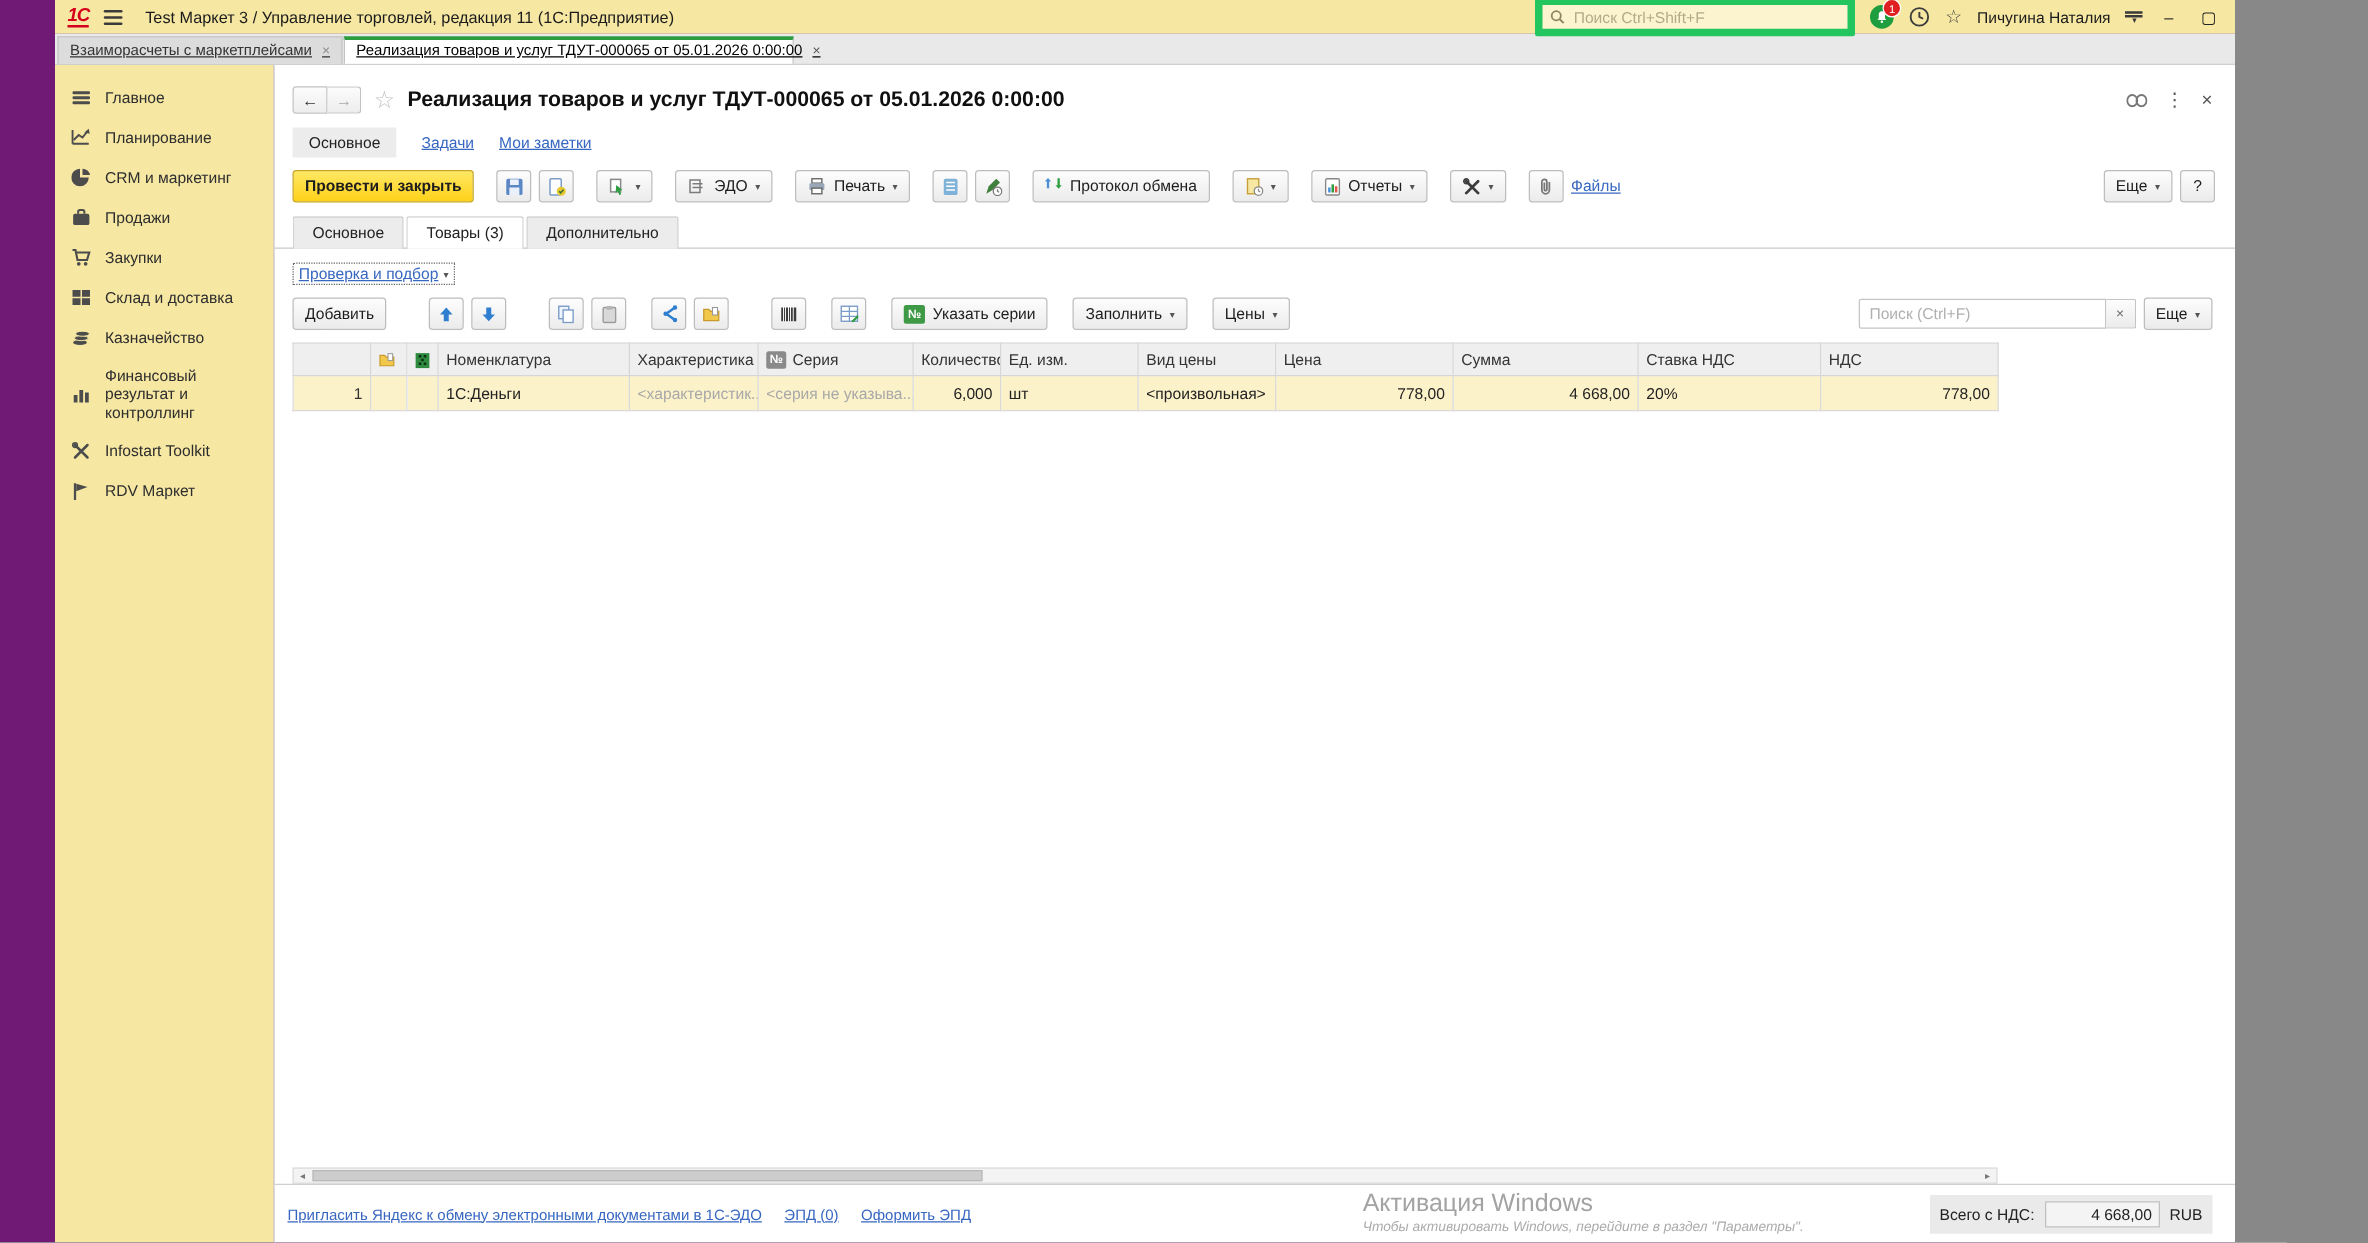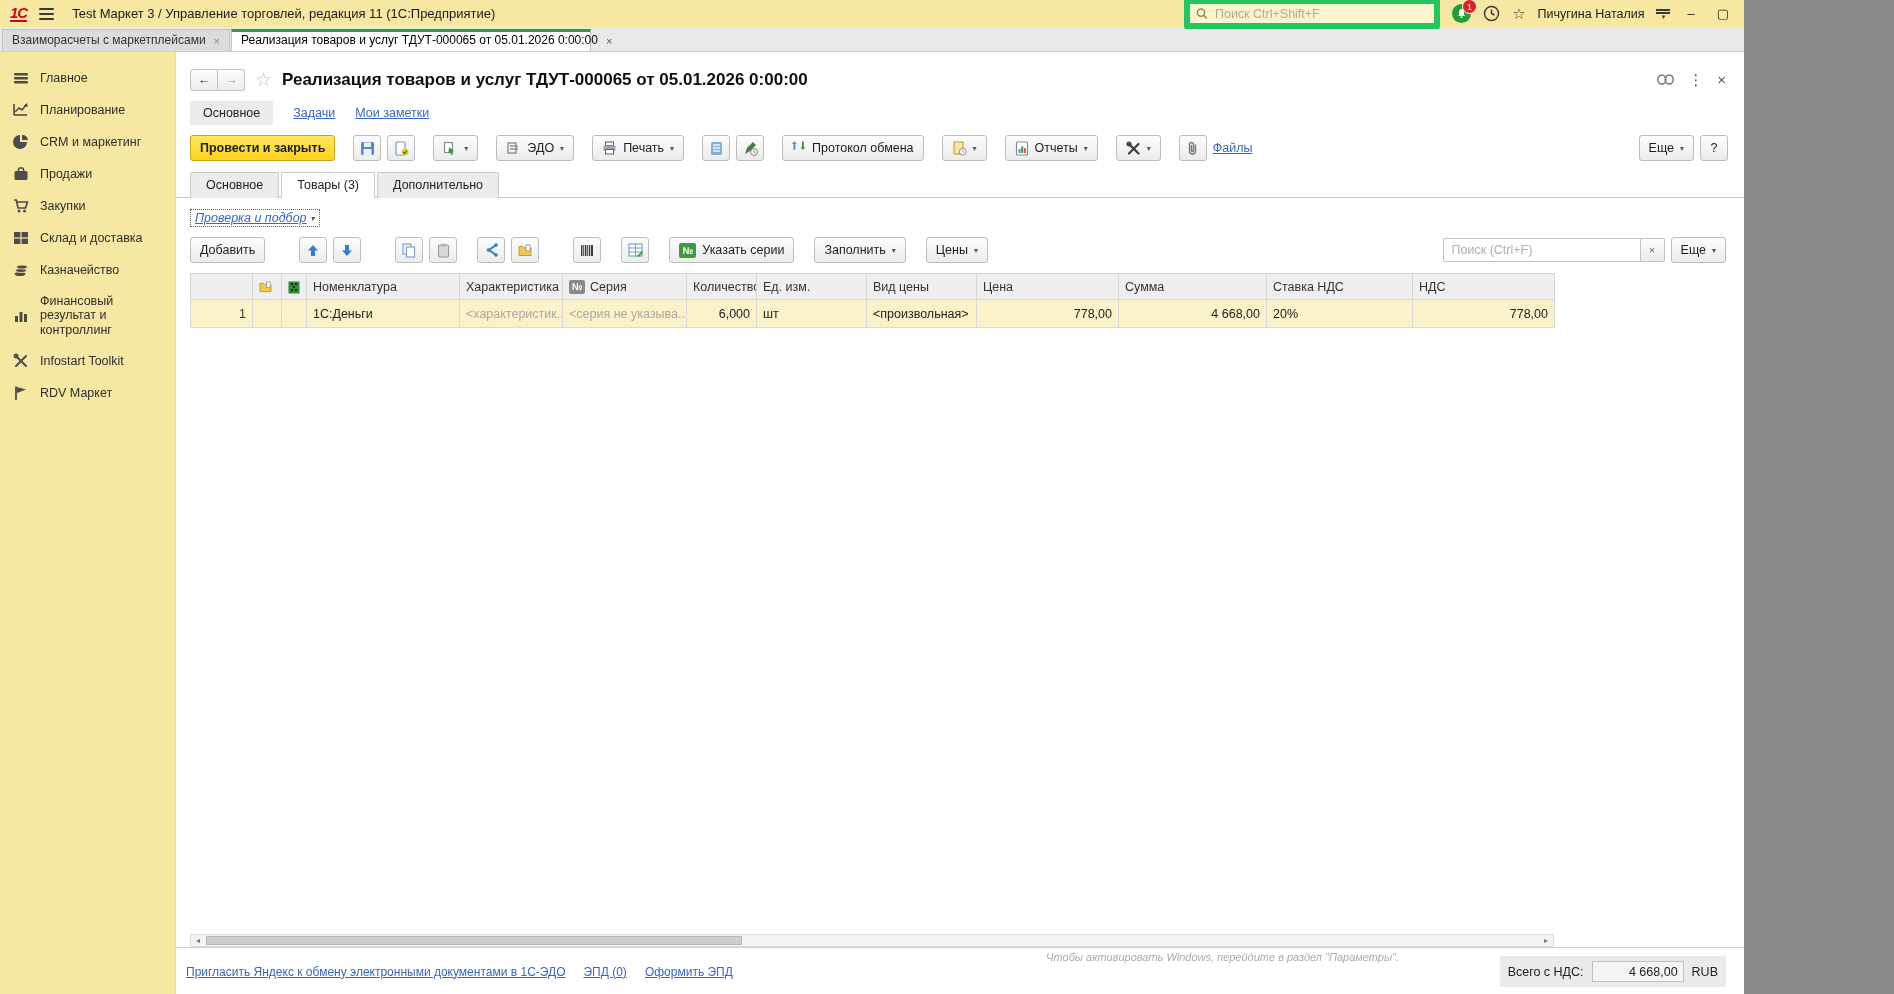--- a/index.html
+++ b/index.html
@@ -1,17 +1,17 @@
 <!DOCTYPE html>
 <html><head>
 <meta charset="utf-8">
 <style>
   html,body{margin:0;padding:0;background:#888;}
-  .app{width:1744px;height:994px;position:relative;background:#22c55e;overflow:hidden;
-       font-family:"Liberation Sans",sans-serif;font-size:12.5px;color:#222;}
+  .app{width:1744px;height:994px;position:relative;background:#701a75;overflow:hidden;
+       font-family:"Liberation Sans",sans-serif;font-size:12.5px;color:#222;padding-left:44px;}
 
   
   .titlebar{height:27px;background:#f6e7a3;display:flex;align-items:center;padding:0 10px;gap:12px;}
   .logo{color:#d6001c;font-weight:bold;font-size:15px;font-style:italic;letter-spacing:-1px;border-bottom:2px solid #d6001c;line-height:1;}
   .hamb{display:inline-flex;flex-direction:column;gap:3px;cursor:pointer;}
   .hamb i{width:15px;height:2px;background:#3a3a3a;border-radius:1px;}
   .app-title{font-size:13px;color:#1b1b1b;margin-left:6px;}
   .tb-right{margin-left:auto;display:flex;align-items:center;gap:12px;}
   .tb-search{width:232px;height:19px;background:#fbf4cf;border:6px solid #22c55e;border-radius:2px;
              display:flex;align-items:center;gap:5px;padding:0 6px;color:#a9a184;}
@@ -24,21 +24,21 @@
   .tb-ico{color:#3c3c3c;font-size:15px;line-height:1;}
   .user{font-size:12.5px;color:#1b1b1b;}
   .menucaret{display:inline-flex;flex-direction:column;align-items:center;gap:1px;}
   .menucaret i{width:14px;height:2px;background:#3a3a3a;}
   .menucaret b{font-size:7px;color:#3a3a3a;font-weight:normal;line-height:4px;}
   .winbtn{font-size:13px;color:#222;padding:0 5px;}
 
   
   .tabbar{height:24px;background:#e9e9e9;border-bottom:1px solid #cfcfcf;display:flex;align-items:flex-end;padding-left:2px;gap:1px;}
   .wtab{display:flex;align-items:flex-end;gap:8px;padding:3px 9px 4px 9px;font-size:12px;border:1px solid #c3c3c3;border-bottom:none;
-        background:#dcdcdc;color:#333;max-width:340px;white-space:nowrap;}
+        background:#dcdcdc;color:#333;max-width:340px;white-space:nowrap;text-decoration:underline;}
   .wtab .x{color:#8a8a8a;font-size:11px;}
   .wtab.active{background:#fff;border-top:3px solid #2d9c40;padding-top:1px;color:#000;}
   .wtab.active .x{color:#555;}
   .tabbar-fill{flex:1;}
 
   
   .bodyrow{display:flex;height:943px;}
   .sidebar{width:175px;background:#f6e7a3;padding-top:10px;box-sizing:border-box;flex:none;}
   .sb-item{display:flex;align-items:center;gap:11px;padding:8px 6px 8px 13px;color:#2e2e2e;line-height:1.15;cursor:pointer;}
   .sb-item svg{flex:none;}
@@ -73,21 +73,21 @@
   .cmd-right{margin-left:auto;display:flex;gap:6px;align-items:center;}
 
   
   .itabs{display:flex;gap:2px;padding:2px 0 0 14px;border-bottom:1px solid #c9c9c9;}
   .itab{border:1px solid #c9c9c9;border-bottom:none;background:#ececec;padding:5px 15px 5px 15px;border-radius:2px 2px 0 0;
         position:relative;top:1px;color:#222;cursor:pointer;}
   .itab.active{background:#fff;top:1px;padding-bottom:6px;}
 
   
   .checkpick{padding:11px 14px 2px 14px;}
-  .checkpick .box{display:inline-flex;align-items:center;gap:4px;border:1px dotted #666;padding:1px 4px;font-style:italic;}
+  .checkpick .box{display:inline-flex;align-items:center;gap:4px;border:1px dotted #666;padding:1px 4px;}
 
   
   .ttoolbar{display:flex;align-items:center;gap:6px;padding:8px 18px 6px 14px;}
   .sep{width:8px;}
   .nb{display:inline-flex;align-items:center;justify-content:center;width:17px;height:15px;border-radius:2px;
       background:#3f9a46;color:#fff;font-size:9.5px;font-weight:bold;}
   .nb.gray{background:#8a8a8a;width:16px;height:14px;}
   .tt-right{margin-left:auto;display:flex;align-items:center;gap:6px;}
   .searchbox{width:198px;height:24px;border:1px solid #c4c4c4;border-radius:2px 0 0 2px;display:flex;align-items:center;padding:0 6px;box-sizing:border-box;}
   .searchbox input{border:none;outline:none;font:inherit;width:100%;color:#333;}
@@ -608,20 +608,21 @@
         <span class="hs-arrow">▸</span>
       </div>
 
       <div class="footer">
         <div class="links">
           <span class="lnk">Пригласить Яндекс к обмену электронными документами в 1С-ЭДО</span>
           <span class="lnk">ЭПД (0)</span>
           <span class="lnk">Оформить ЭПД</span>
         </div>
         <div class="watermark">
+          <div class="w1">Активация Windows</div>
           <div class="w2">Чтобы активировать Windows, перейдите в раздел "Параметры".</div>
         </div>
         <div class="totals">
           <span>Всего с НДС:</span>
           <span class="totalbox">4 668,00</span>
           <span class="cur">RUB</span>
         </div>
       </div>
 
     </div>

